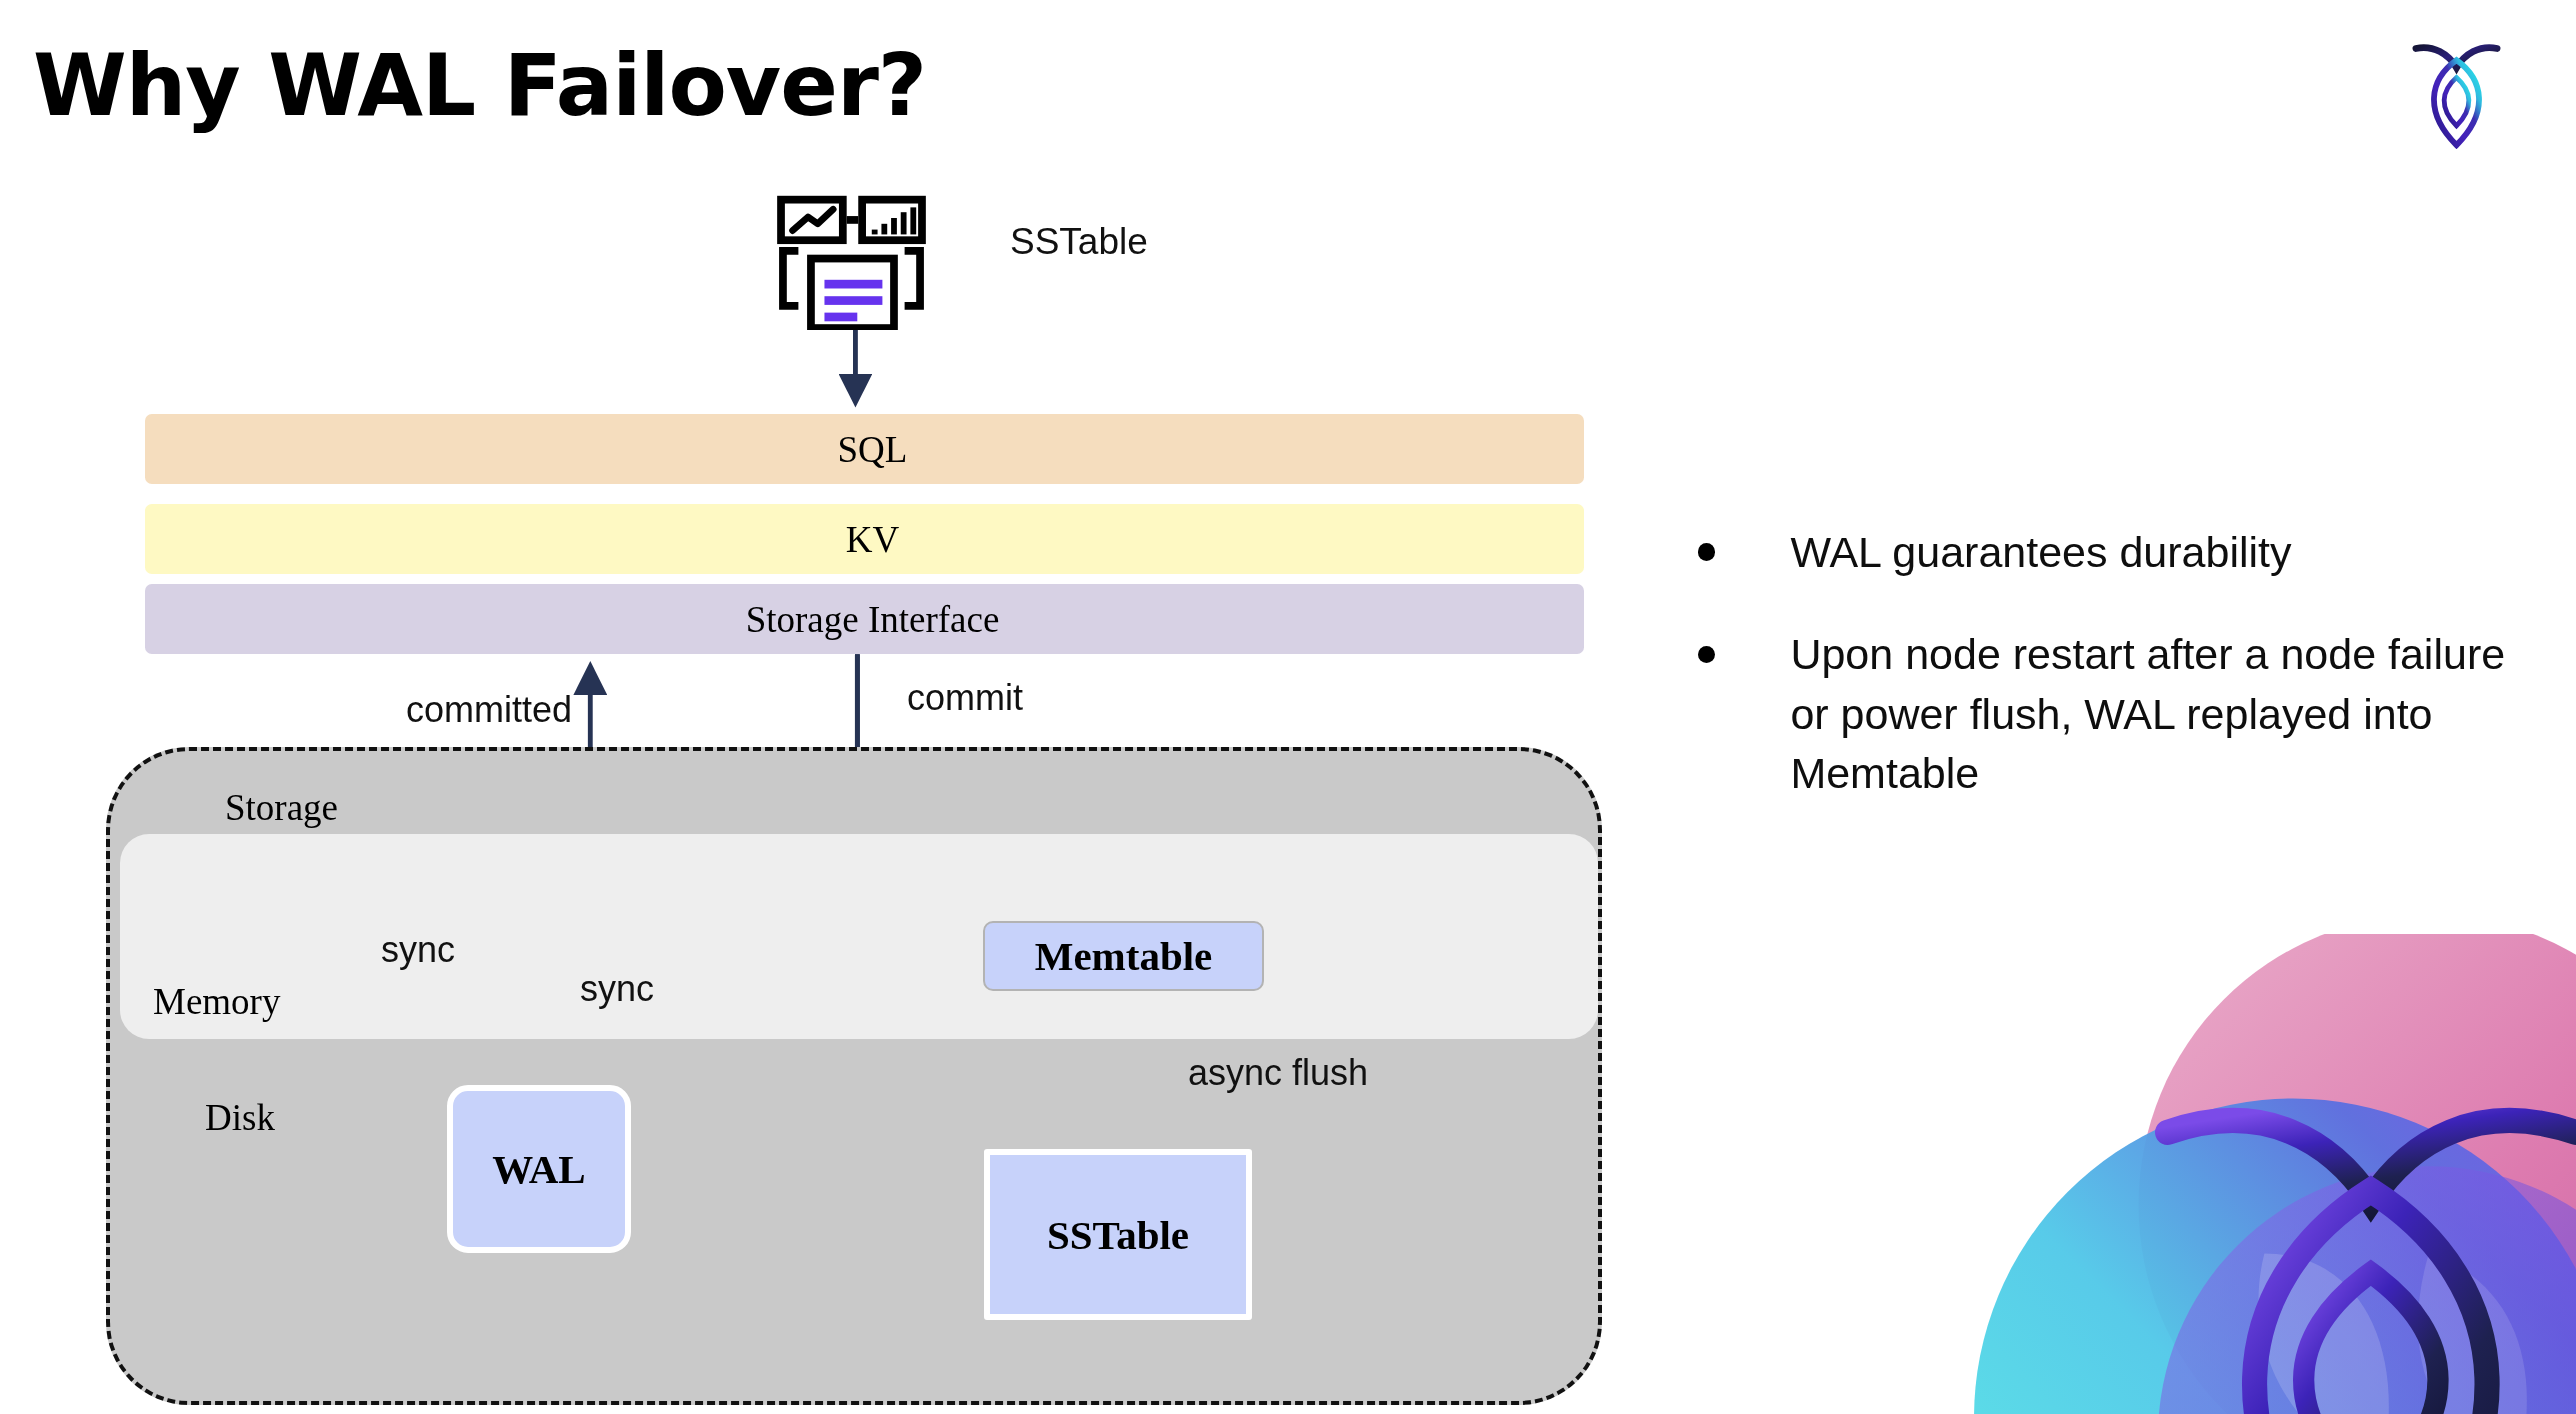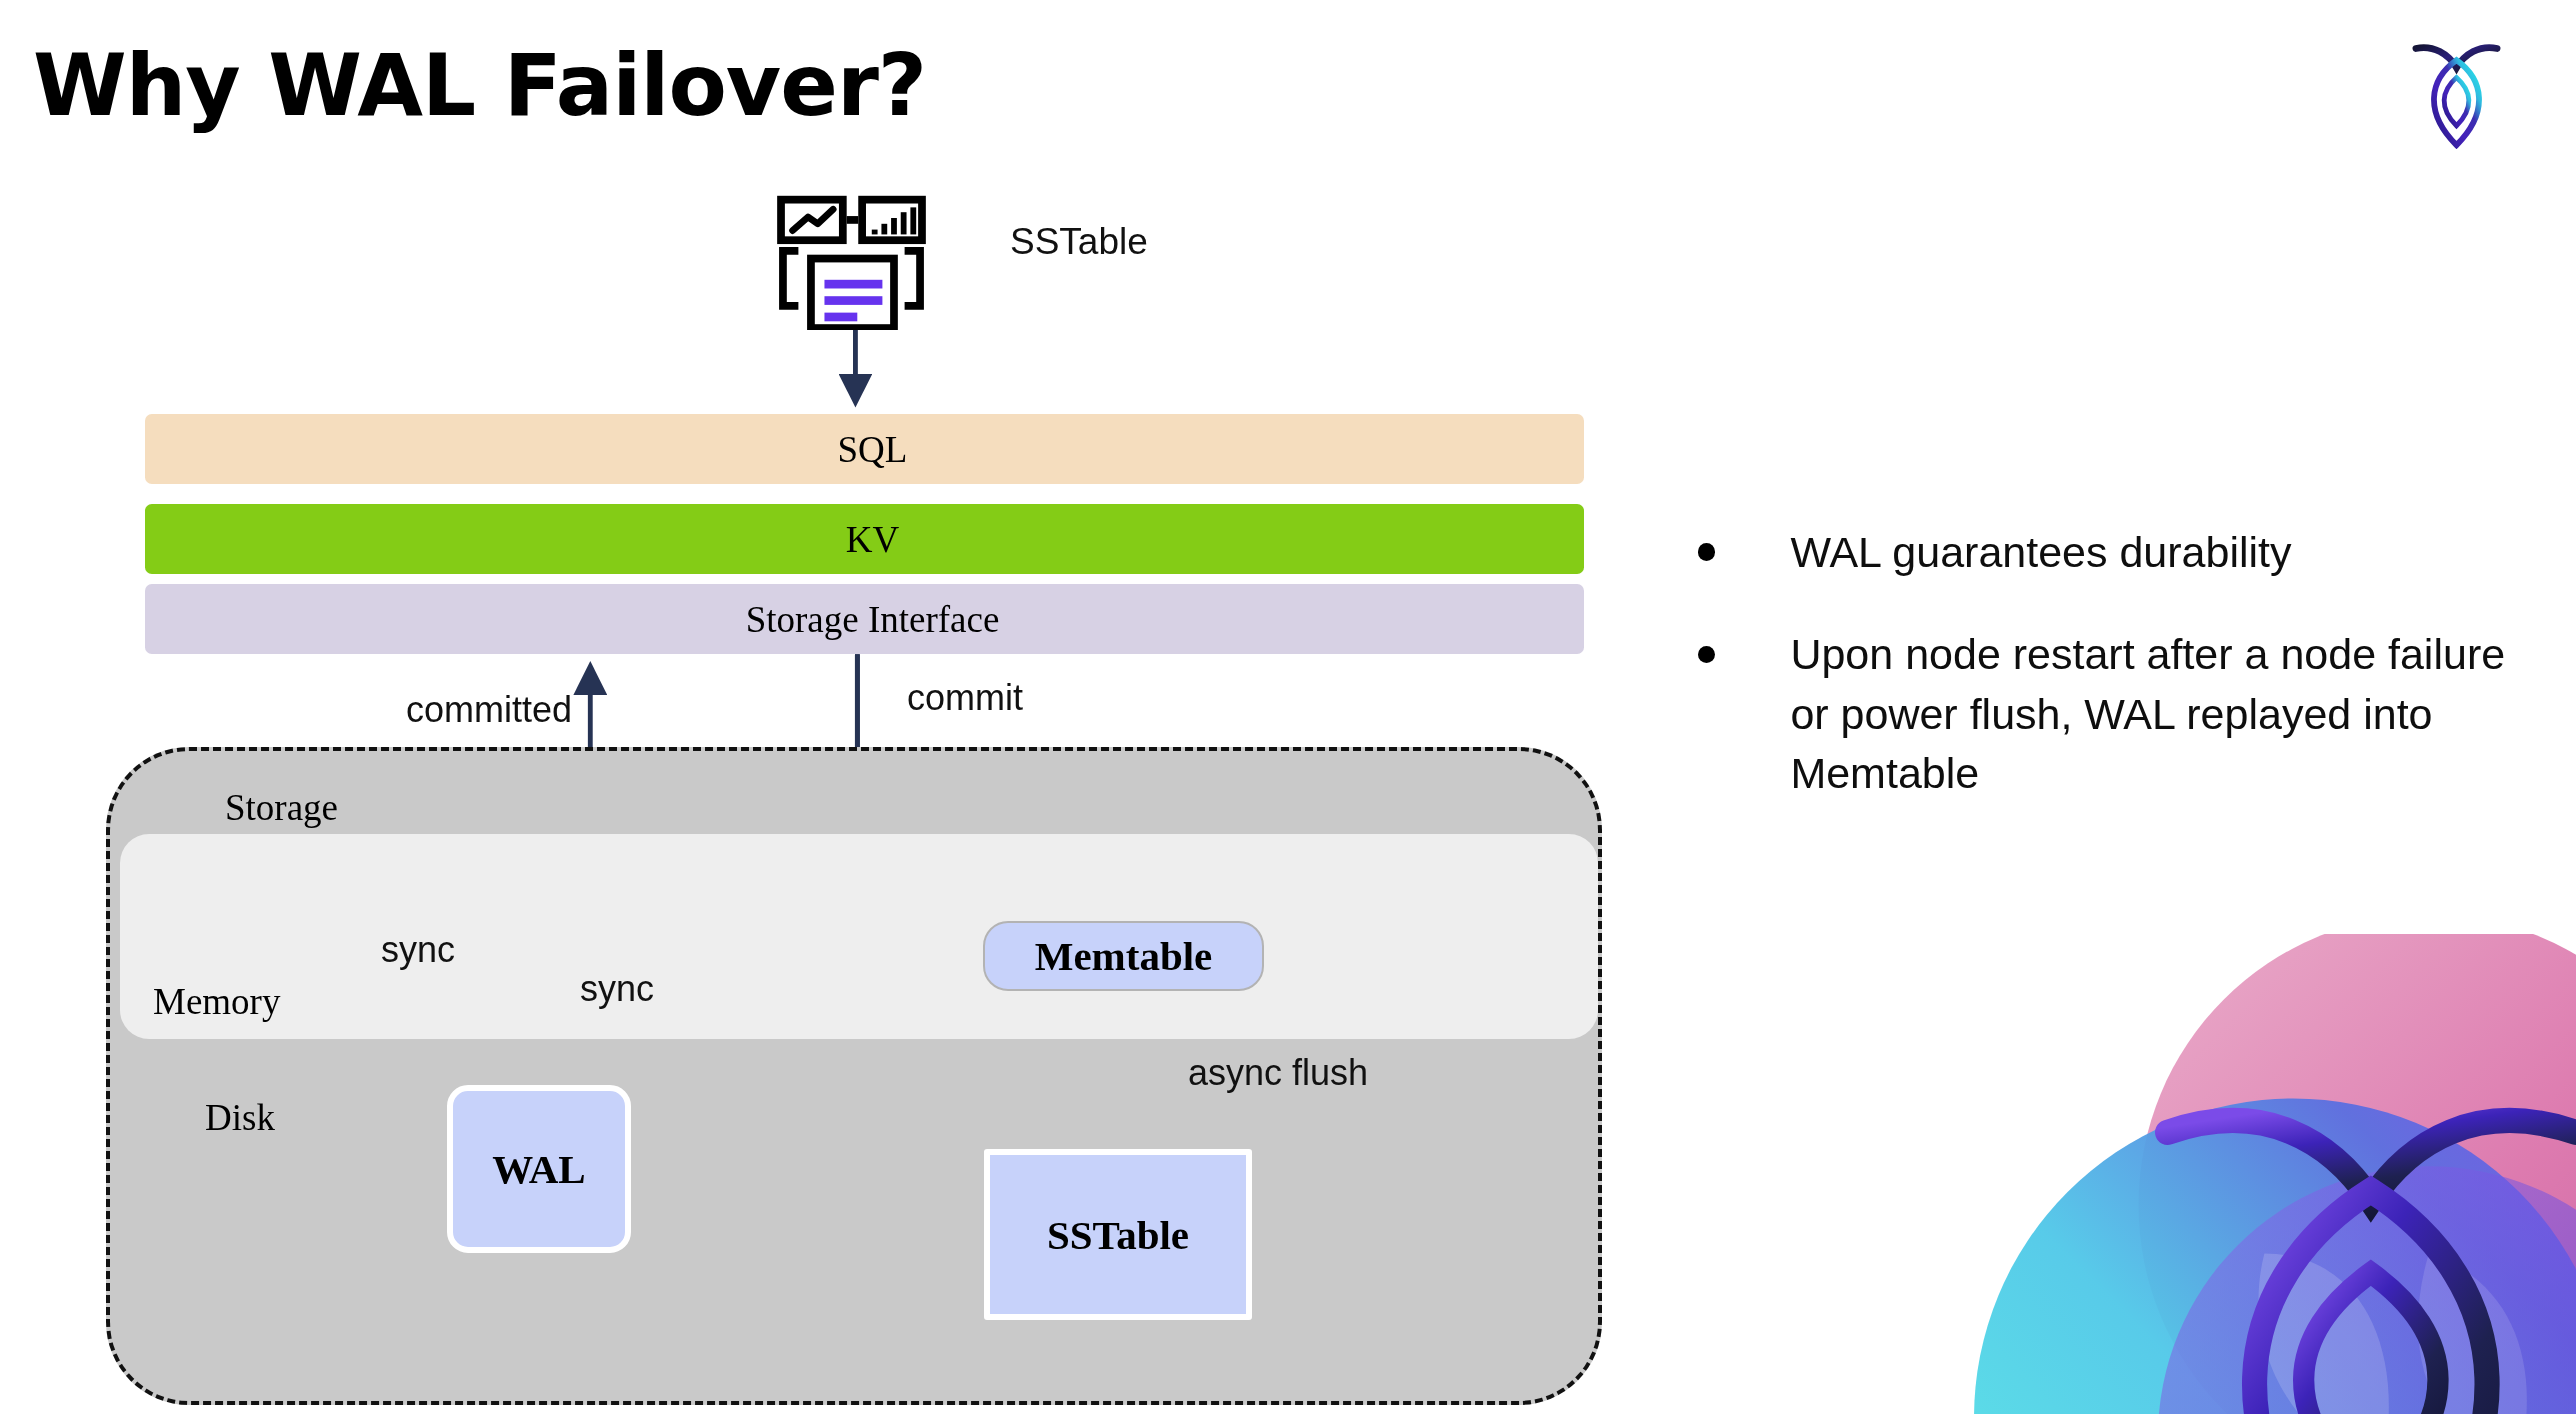--- a/index.html
+++ b/index.html
@@ -90,21 +90,21 @@
     border-radius: 6.8px;
     display: flex;
     align-items: center;
     justify-content: center;
     font-family: "Liberation Serif", serif;
     font-size: 37px;
     color: #000000;
     padding-left: 16px;
   }
   #bar-sql { top: 414px; background: #F5DDBE; }
-  #bar-kv  { top: 504px; background: #84cc16; }
+  #bar-kv  { top: 504px; background: #fef9c3; }
   #bar-si  { top: 584px; background: #D7D1E4; }
 
   
   #pebble-box {
     position: absolute;
     left: 106px;
     top: 747px;
     width: 1496px;
     height: 658px;
     background: #C9C9C9;
@@ -157,21 +157,21 @@
     font-weight: bold;
     font-size: 41px;
     color: #000000;
     box-sizing: border-box;
   }
   #node-memtable {
     left: 983px;
     top: 921px;
     width: 281px;
     height: 70px;
-    border-radius: 25px;
+    border-radius: 10px;
     border: 2.9px solid #B3B3B3;
   }
   #node-wal {
     left: 447px;
     top: 1085px;
     width: 184px;
     height: 168px;
     border-radius: 21px;
     border: 6.8px solid #FFFFFF;
   }

